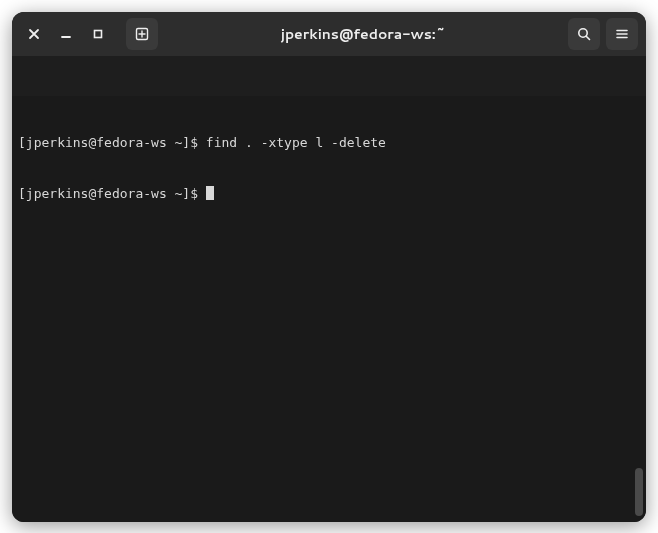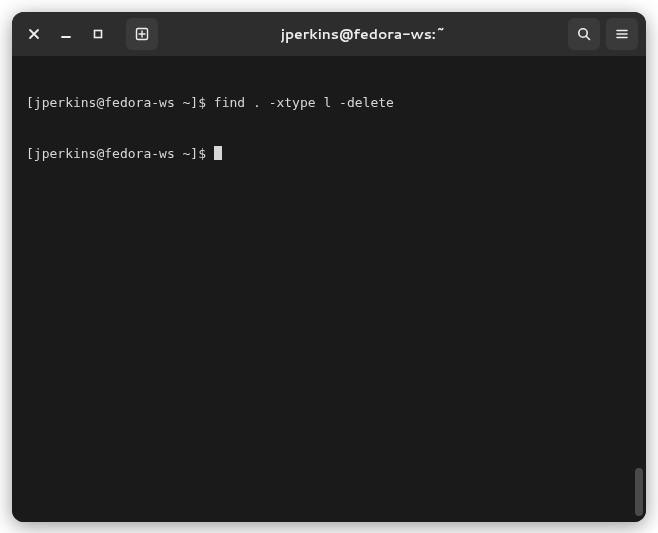--- a/index.html
+++ b/index.html
@@ -56,24 +56,25 @@
     display: inline-flex; align-items: center; justify-content: center;
     color: #eeeeee;
     cursor: pointer;
   }
   .terminal-body {
     flex: 1;
     background: #1a1a1a;
     color: #d8d8d8;
     font-size: 13px;
     line-height: 17px;
-    padding: 4px 14px;
+    padding: 4px 6px;
     white-space: pre;
     font-family: "DejaVu Sans Mono", "Liberation Mono", monospace;
     position: relative;
+    margin-top: 40px;
   }
   .term-line { display: block; }
   .cursor {
     display: inline-block;
     width: 8px;
     height: 14px;
     background: #d8d8d8;
     vertical-align: -2px;
   }
   .scrollbar {

